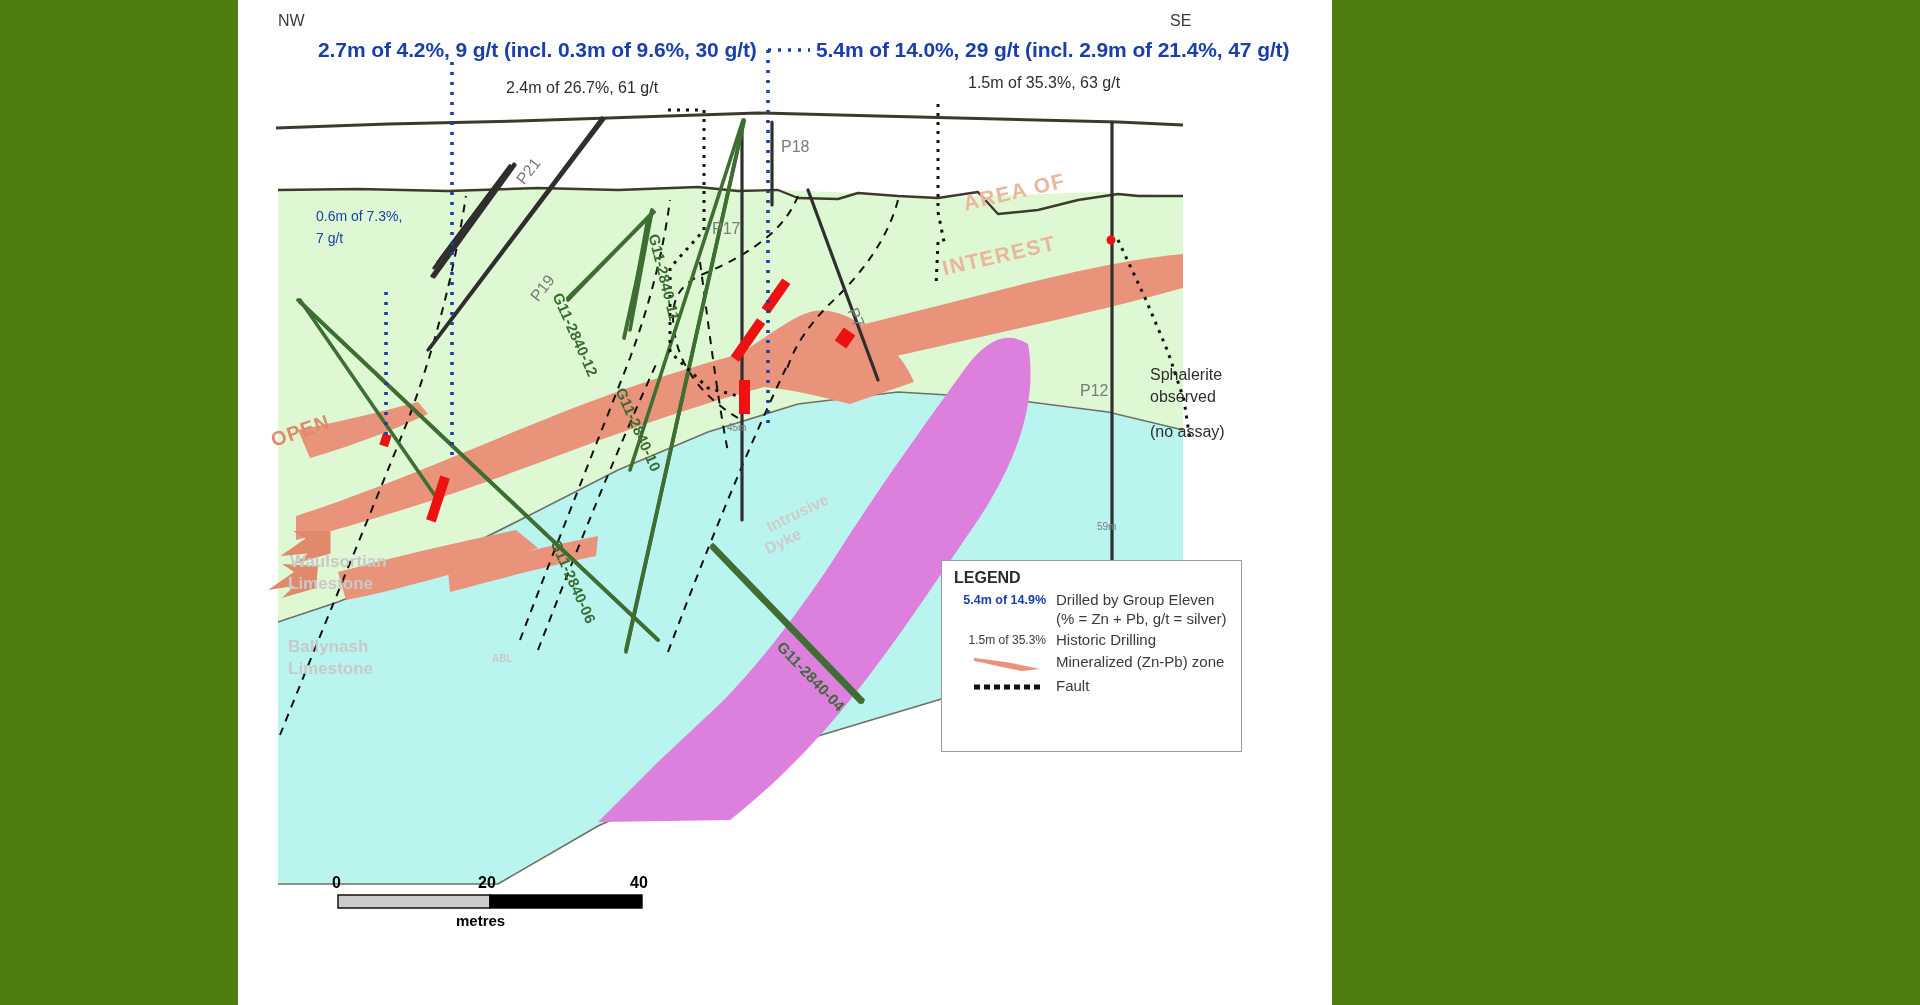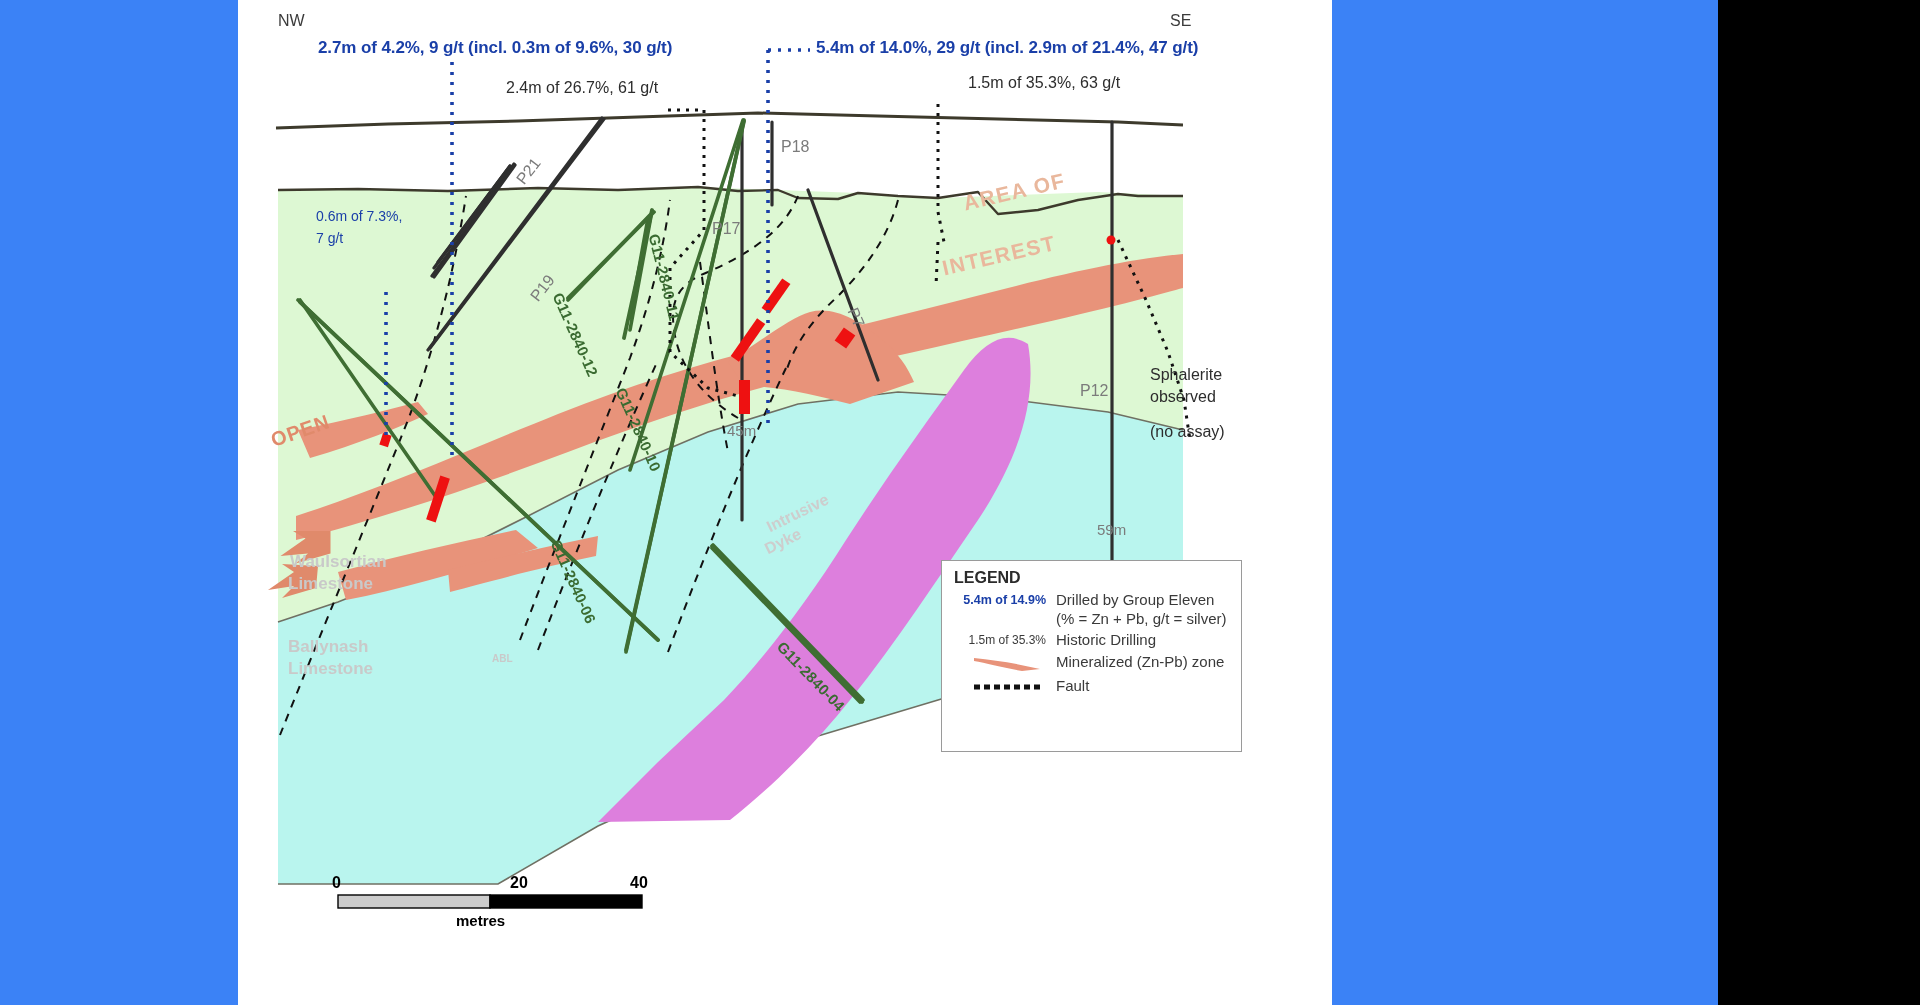--- a/index.html
+++ b/index.html
@@ -6,23 +6,23 @@
     margin: 0;
     padding: 0;
     background: #000000;
     width: 1920px;
     height: 1005px;
     overflow: hidden;
     font-family: "Liberation Sans", sans-serif;
   }
   #stage {
     position: relative;
-    width: 1718px;
+    width: 1920px;
     height: 1005px;
-    background: #3b82f6;
+    background: #4d7c0f;
   }
   #slide {
     position: absolute;
     left: 238px;
     top: 0px;
     width: 1094px;
     height: 1005px;
     background: #ffffff;
   }
   #figure {
@@ -41,21 +41,21 @@
     overflow: visible;
   }
   .txt { position: absolute; white-space: pre; }
 
   .compass {
     font-size: 16px;
     color: #3b3b3b;
     font-weight: 400;
   }
   .g11-assay {
-    font-size: 17px;
+    font-size: 21px;
     color: #1a3fa8;
     font-weight: bold;
     letter-spacing: -0.1px;
     text-align: center;
   }
   .g11-assay-sm {
     font-size: 14px;
     color: #1a3fa8;
     font-weight: normal;
     line-height: 21px;
@@ -65,21 +65,21 @@
     font-size: 16px;
     color: #2d2d2d;
     font-weight: 400;
   }
   .plabel {
     font-size: 16px;
     color: #7b7b7b;
     font-weight: 400;
   }
   .depthlabel {
-    font-size: 15px;
+    font-size: 10px;
     color: #7b7b7b;
     font-weight: 400;
   }
   .unitlabel {
     font-size: 17px;
     color: #c9c9c9;
     font-weight: bold;
     line-height: 23px;
   }
   .dykelabel {
@@ -393,21 +393,21 @@
       <div class="txt aoi" style="left:723px; top:192px; transform:rotate(-13deg); transform-origin:left top;">AREA OF</div>
       <div class="txt aoi" style="left:702px; top:257px; transform:rotate(-13deg); transform-origin:left top;">INTEREST</div>
 
       <div class="txt openlabel" style="left:30px; top:430px; transform:rotate(-19deg); transform-origin:left top;">OPEN</div>
 
       <div class="txt sphal" style="left:912px; top:364px;">Sphalerite</div>
       <div class="txt sphal" style="left:912px; top:386px;">observed</div>
       <div class="txt sphal" style="left:912px; top:408px;margin-top:13px;">(no assay)</div>
 
       <div class="txt scalenum" style="left:94px; top:874px;">0</div>
-      <div class="txt scalenum" style="left:240px; top:874px;margin-left:32px;">20</div>
+      <div class="txt scalenum" style="left:240px; top:874px;">20</div>
       <div class="txt scalenum" style="left:392px; top:874px;">40</div>
       <div class="txt scaleunit" style="left:218px; top:912px;">metres</div>
 
       <div id="legend">
         <div class="legend-title">LEGEND</div>
 
         <div class="legend-row">
           <div class="legend-key g11">5.4m of 14.9%</div>
           <div class="legend-label">
             <div>Drilled by Group Eleven</div>

